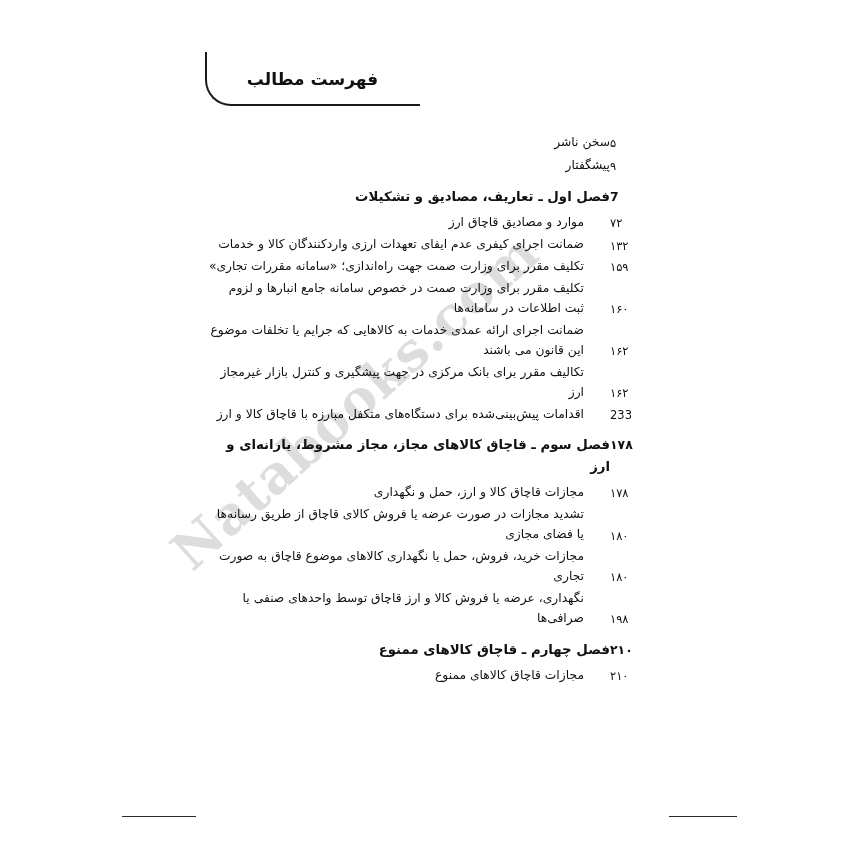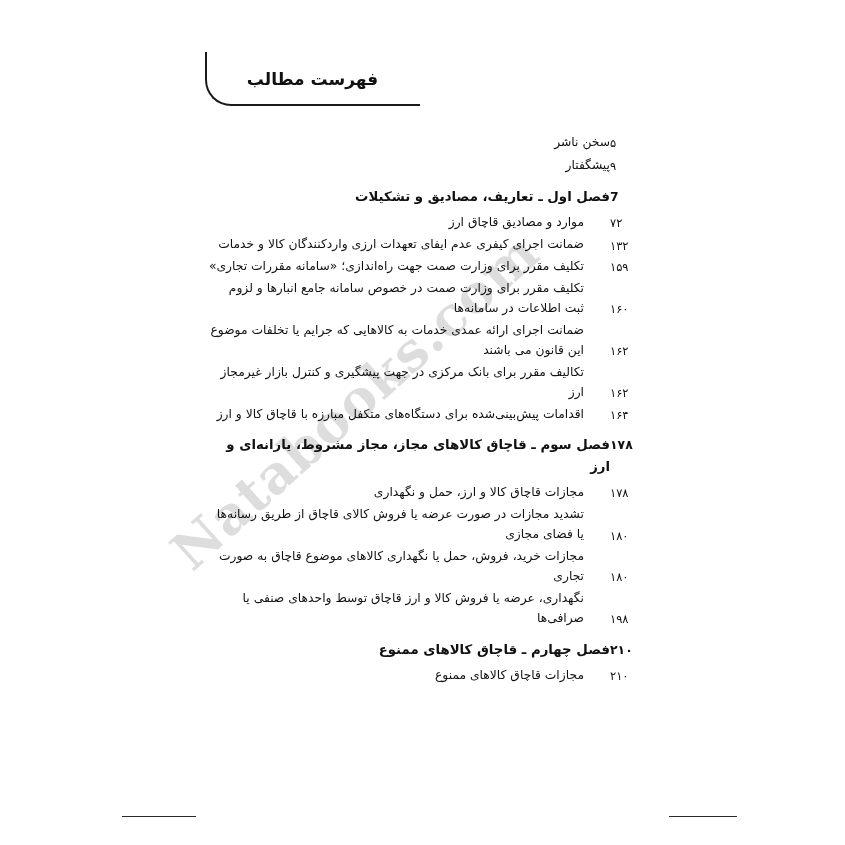--- a/index.html
+++ b/index.html
@@ -189,21 +189,21 @@
       <div class="row entry multiline">
         <div class="label">ضمانت اجرای ارائه عمدی خدمات به کالاهایی که جرایم یا تخلفات موضوع این قانون می باشند</div>
         <div class="page-num">۱۶۲</div>
       </div>
       <div class="row entry multiline">
         <div class="label">تکالیف مقرر برای بانک مرکزی در جهت پیشگیری و کنترل بازار غیرمجاز ارز</div>
         <div class="page-num">۱۶۲</div>
       </div>
       <div class="row entry multiline">
         <div class="label">اقدامات پیش‌بینی‌شده برای دستگاه‌های متکفل مبارزه با قاچاق کالا و ارز</div>
-        <div class="page-num">۱۶۴</div>
+        <div class="page-num">233</div>
       </div>
       <div class="row chapter">
         <div class="label">فصل سوم ـ قاچاق کالاهای مجاز، مجاز مشروط، یارانه‌ای و ارز</div>
         <div class="page-num">۱۷۸</div>
       </div>
       <div class="row entry">
         <div class="label">مجازات قاچاق کالا و ارز، حمل و نگهداری</div>
         <div class="page-num">۱۷۸</div>
       </div>
       <div class="row entry multiline">

